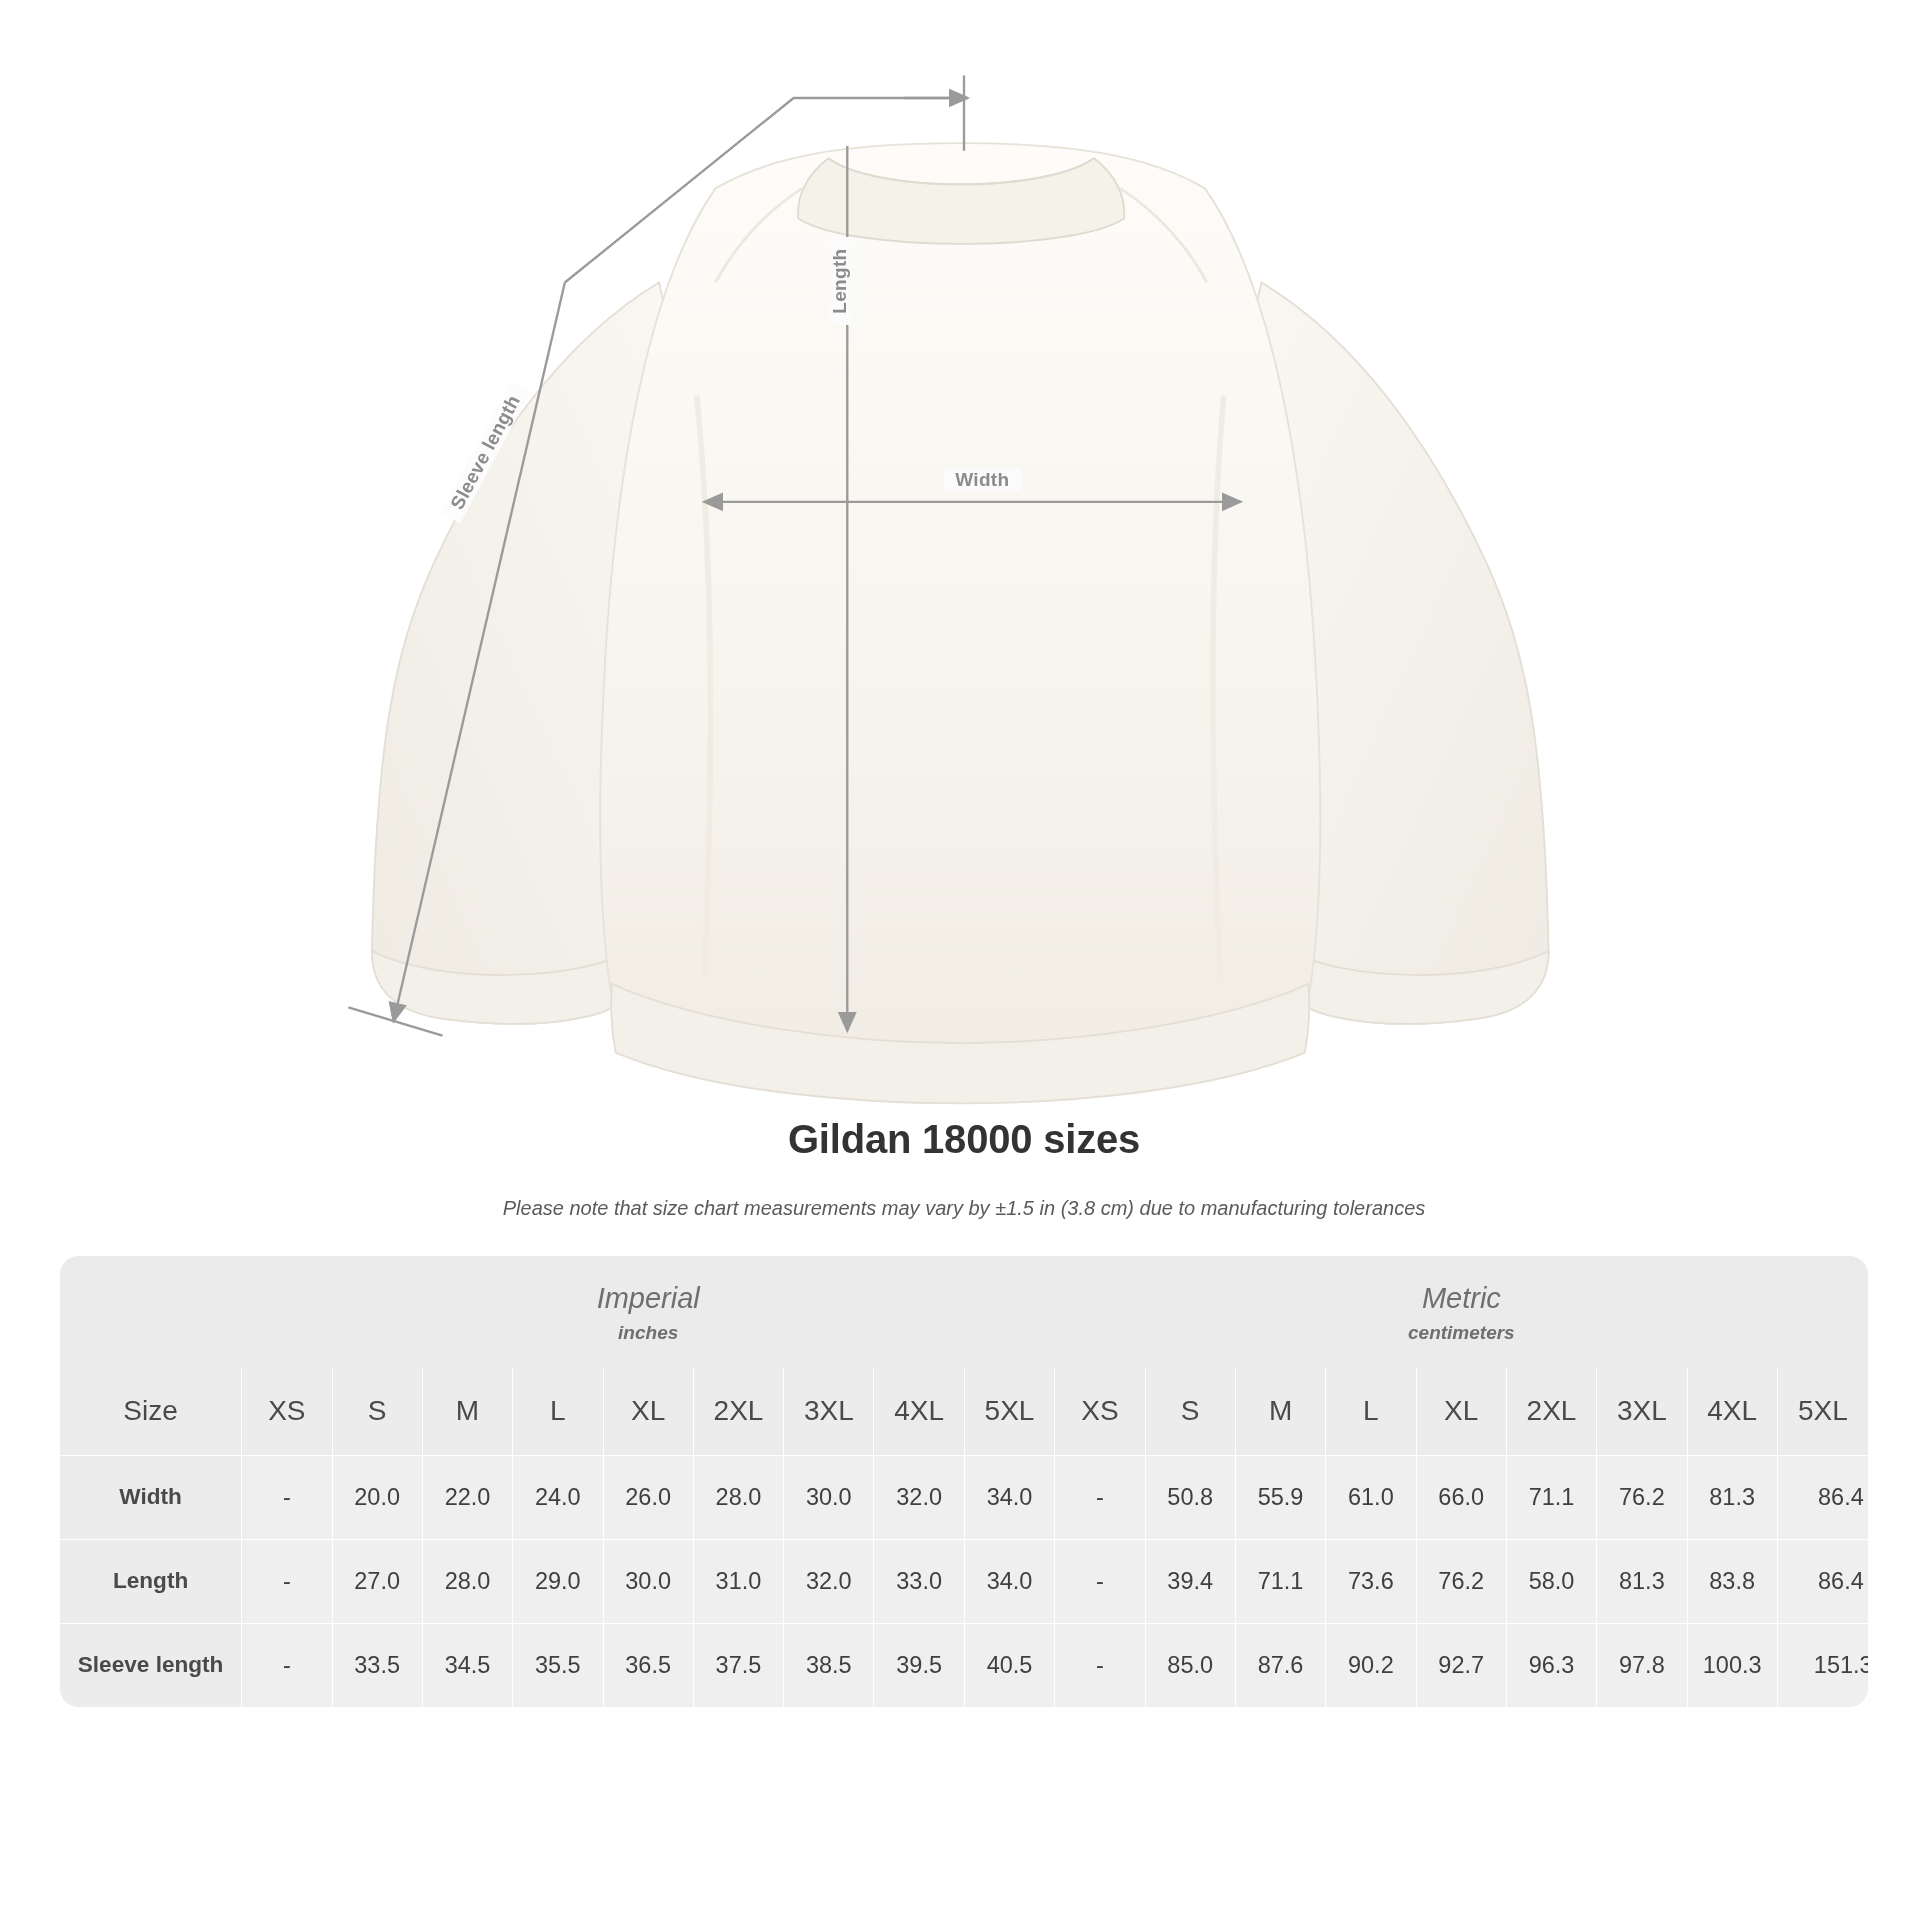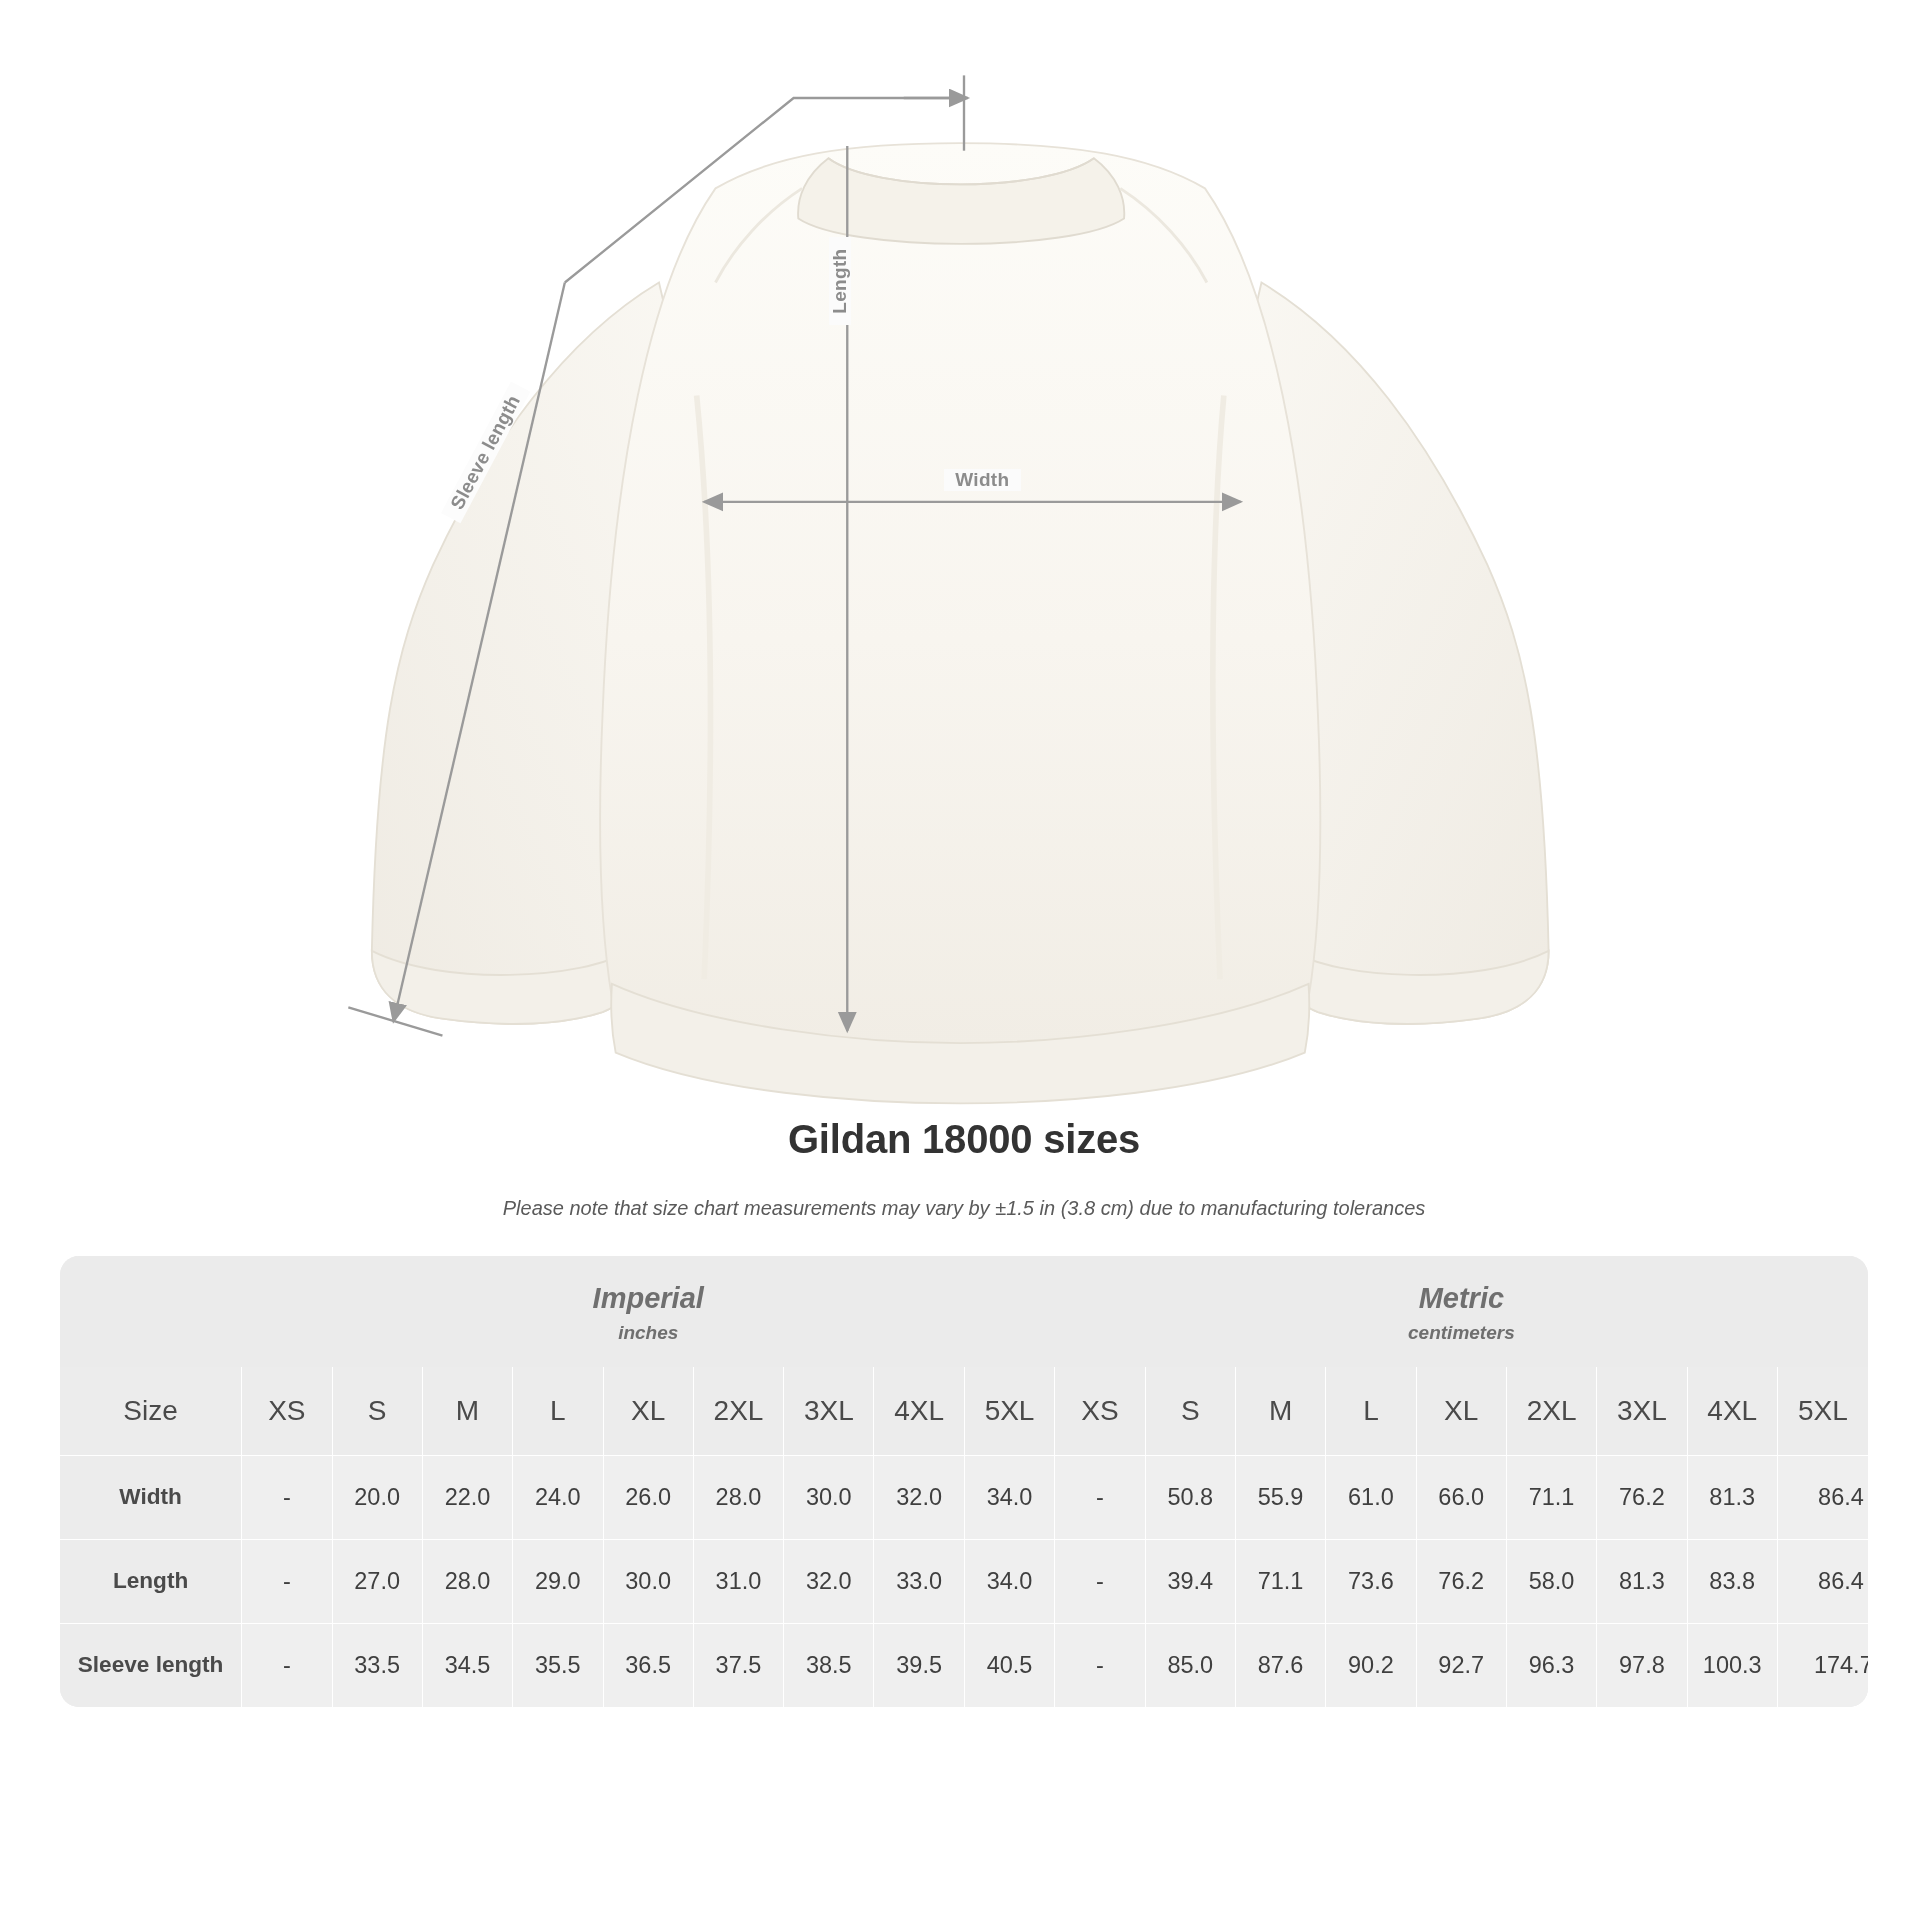--- a/index.html
+++ b/index.html
@@ -111,21 +111,21 @@
     vertical-align: middle;
   }
   
   .unit-row th {
     background: #ebebeb;
     padding: 26px 0 22.6px 0;
     border: none;
   }
   .unit-title {
     font-size: 29px;
-    font-weight: bold;
+    font-weight: normal;
     font-style: italic;
     color: #6f6f6f;
   }
   .unit-sub {
     font-size: 19px;
     font-style: italic;
     color: #6f6f6f;
     margin-top: 7.5px;
   }
   
@@ -371,20 +371,20 @@
           <td>39.5</td>
           <td>40.5</td>
           <td>-</td>
           <td>85.0</td>
           <td>87.6</td>
           <td>90.2</td>
           <td>92.7</td>
           <td>96.3</td>
           <td>97.8</td>
           <td>100.3</td>
-          <td>174.7</td>
+          <td>151.3</td>
         </tr>
       </tbody>
     </table>
   </div>
 
 </div>
 
 
 </body></html>

